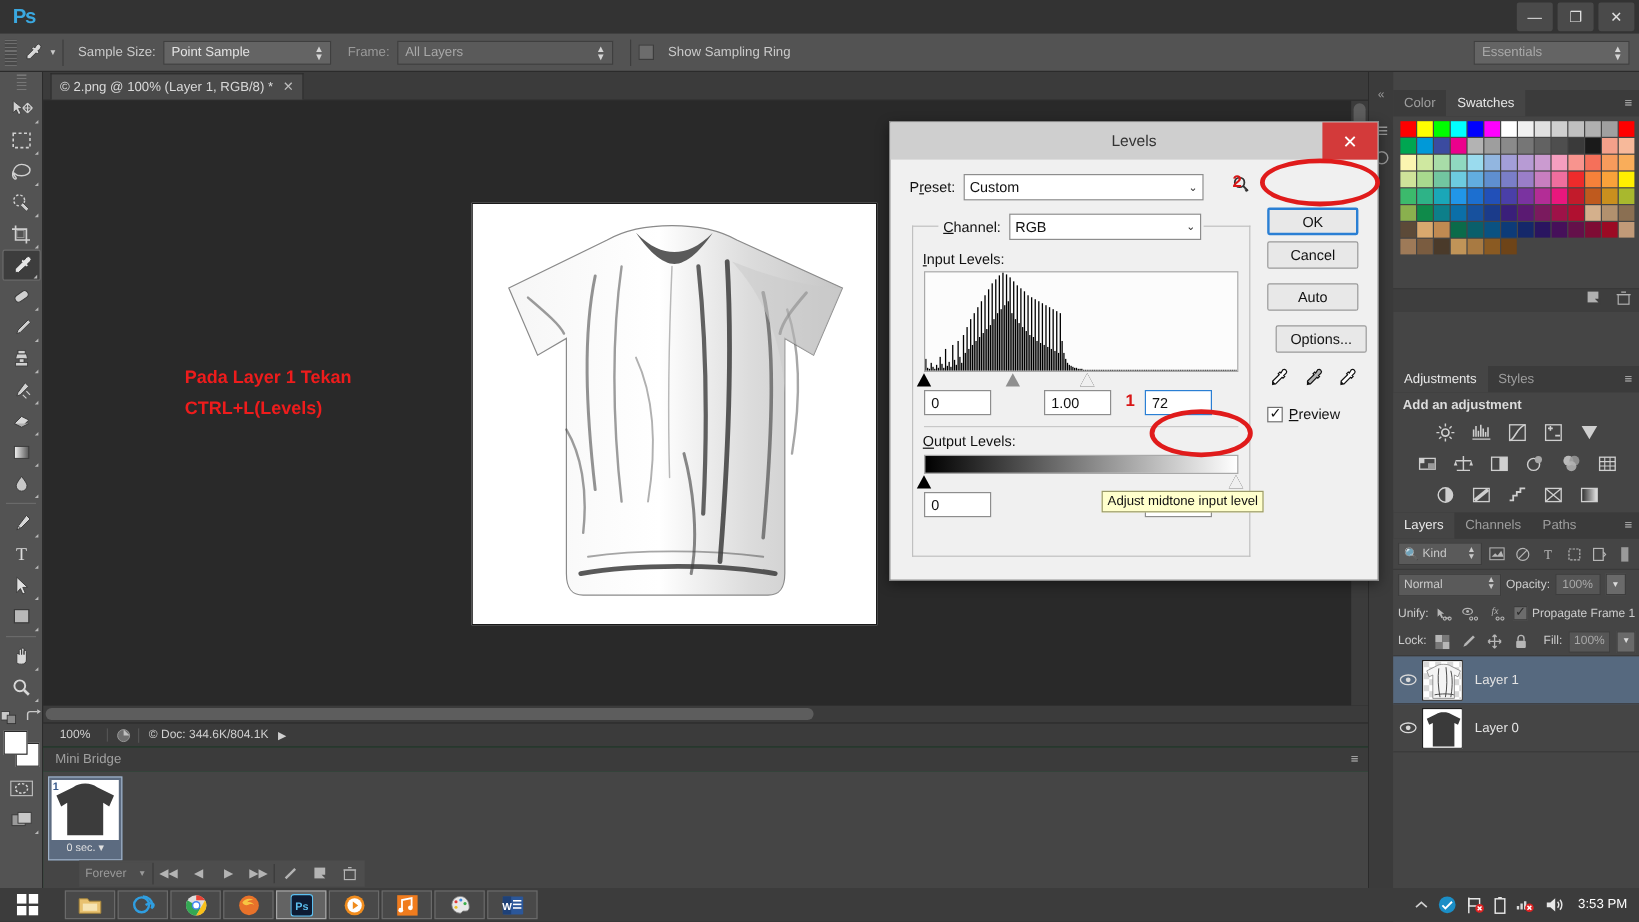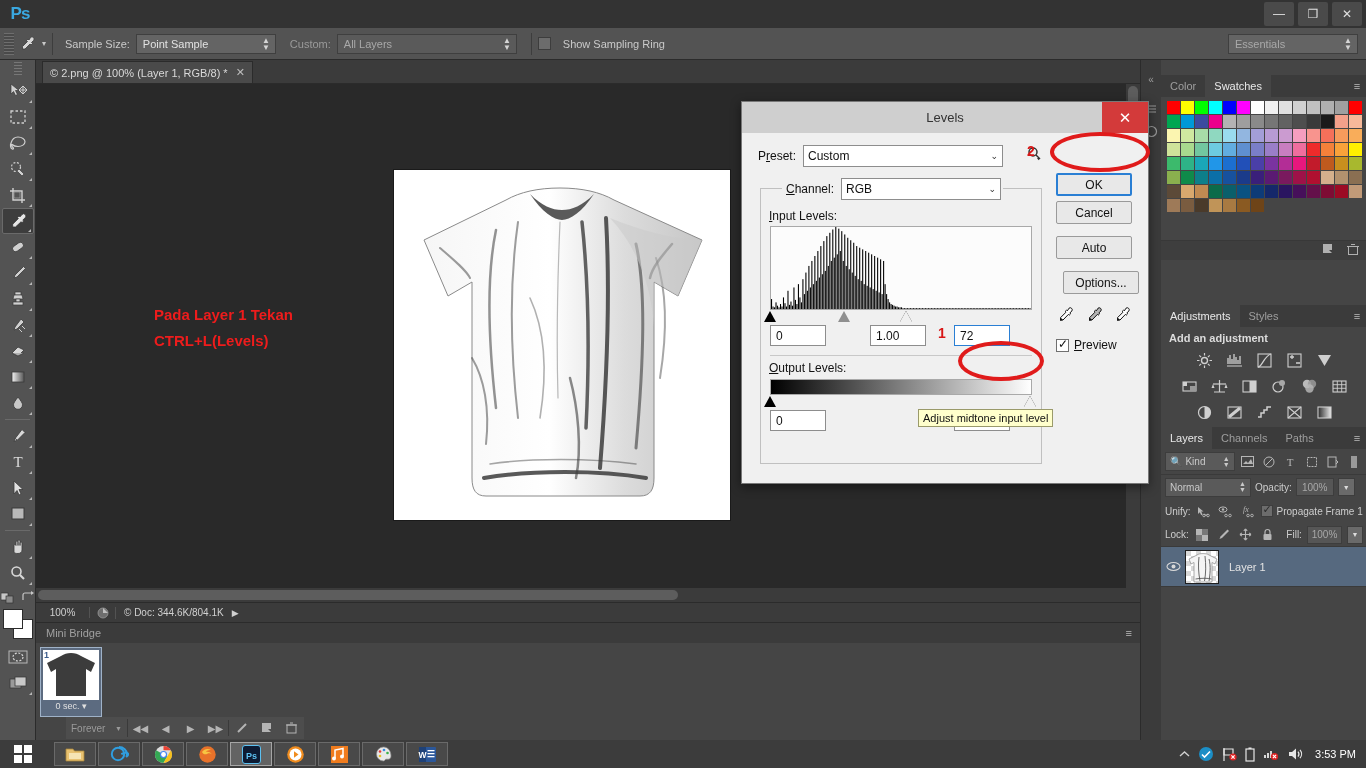--- a/index.html
+++ b/index.html
@@ -318,21 +318,21 @@
         <path d="M12.5 2.5a2 2 0 0 1 3 3l-2 2 1 1-1.5 1.5-1-1L7 14H4.5V11.5l5-5-1-1L10 4l1 1z" fill="#d8d8d8" stroke="#3a3a3a" stroke-width="0.8"></path>
       </svg>
   </div>
   <div class="caret-sm">▾</div>
   <div class="ob-sep"></div>
   <div class="ob-label">Sample Size:</div>
   <div class="ob-select" style="width:140px">
     <span>Point Sample</span>
     <span class="spin">▲<br>▼</span>
   </div>
-  <div class="ob-label dim" style="margin-left:14px">Custom:</div>
+  <div class="ob-label dim" style="margin-left:14px">Frame:</div>
   <div class="ob-select dim" style="width:180px">
     <span>All Layers</span>
     <span class="spin">▲<br>▼</span>
   </div>
   <div class="ob-sep" style="margin-left:14px"></div>
   <div id="chk-ssr"></div>
   <div class="ob-label">Show Sampling Ring</div>
   <div class="ob-select" id="ws-select">
     <span style="color:#a9a9a9">Essentials</span>
     <span class="spin">▲<br>▼</span>
@@ -1024,20 +1024,35 @@
               <path d="M11 4 C12.5 3,14 2.6,17 2.6 C20 2.6,21.5 3,23 4 L31 8 L29 13 L26 11.5 L26 31 L8 31 L8 11.5 L5 13 L3 8 Z" fill="#f4f4f4" stroke="#777" stroke-width="0.6"></path>
               <g stroke="#444" stroke-width="0.8" fill="none">
                 <path d="M13 6 C12 14,12.5 22,14 30"></path>
                 <path d="M19 5 C20 14,20 22,18.5 30"></path>
                 <path d="M23 8 C25 15,24 24,23 30"></path>
                 <path d="M9.5 28 C15 27,22 27,25.5 28"></path>
               </g>
             </svg>
         </span>
         <span class="l-name">Layer 1</span>
+      </div>
+      <div class="layer-row">
+        <span class="eye">
+          <svg width="15" height="11" viewBox="0 0 15 11">
+              <ellipse cx="7.5" cy="5.5" rx="6.5" ry="4" fill="none" stroke="#d8d8d8" stroke-width="1.1"></ellipse>
+              <circle cx="7.5" cy="5.5" r="2" fill="#d8d8d8"></circle>
+            </svg>
+        </span>
+        <span class="l-thumb">
+          <svg viewBox="0 0 34 34" width="34" height="34">
+              <rect width="34" height="34" fill="#fff"></rect>
+              <path d="M11 4 C12.5 3,14 2.6,17 2.6 C20 2.6,21.5 3,23 4 L31 8 L29 13 L26 11.5 L26 31 L8 31 L8 11.5 L5 13 L3 8 Z" fill="#3a3a3a"></path>
+            </svg>
+        </span>
+        <span class="l-name">Layer 0</span>
       </div>
     </div>
 
   </div>
 </div>
 
 <div id="levels">
   <div id="lv-title">
     <span>Levels</span>
     <div id="lv-close">✕</div>

